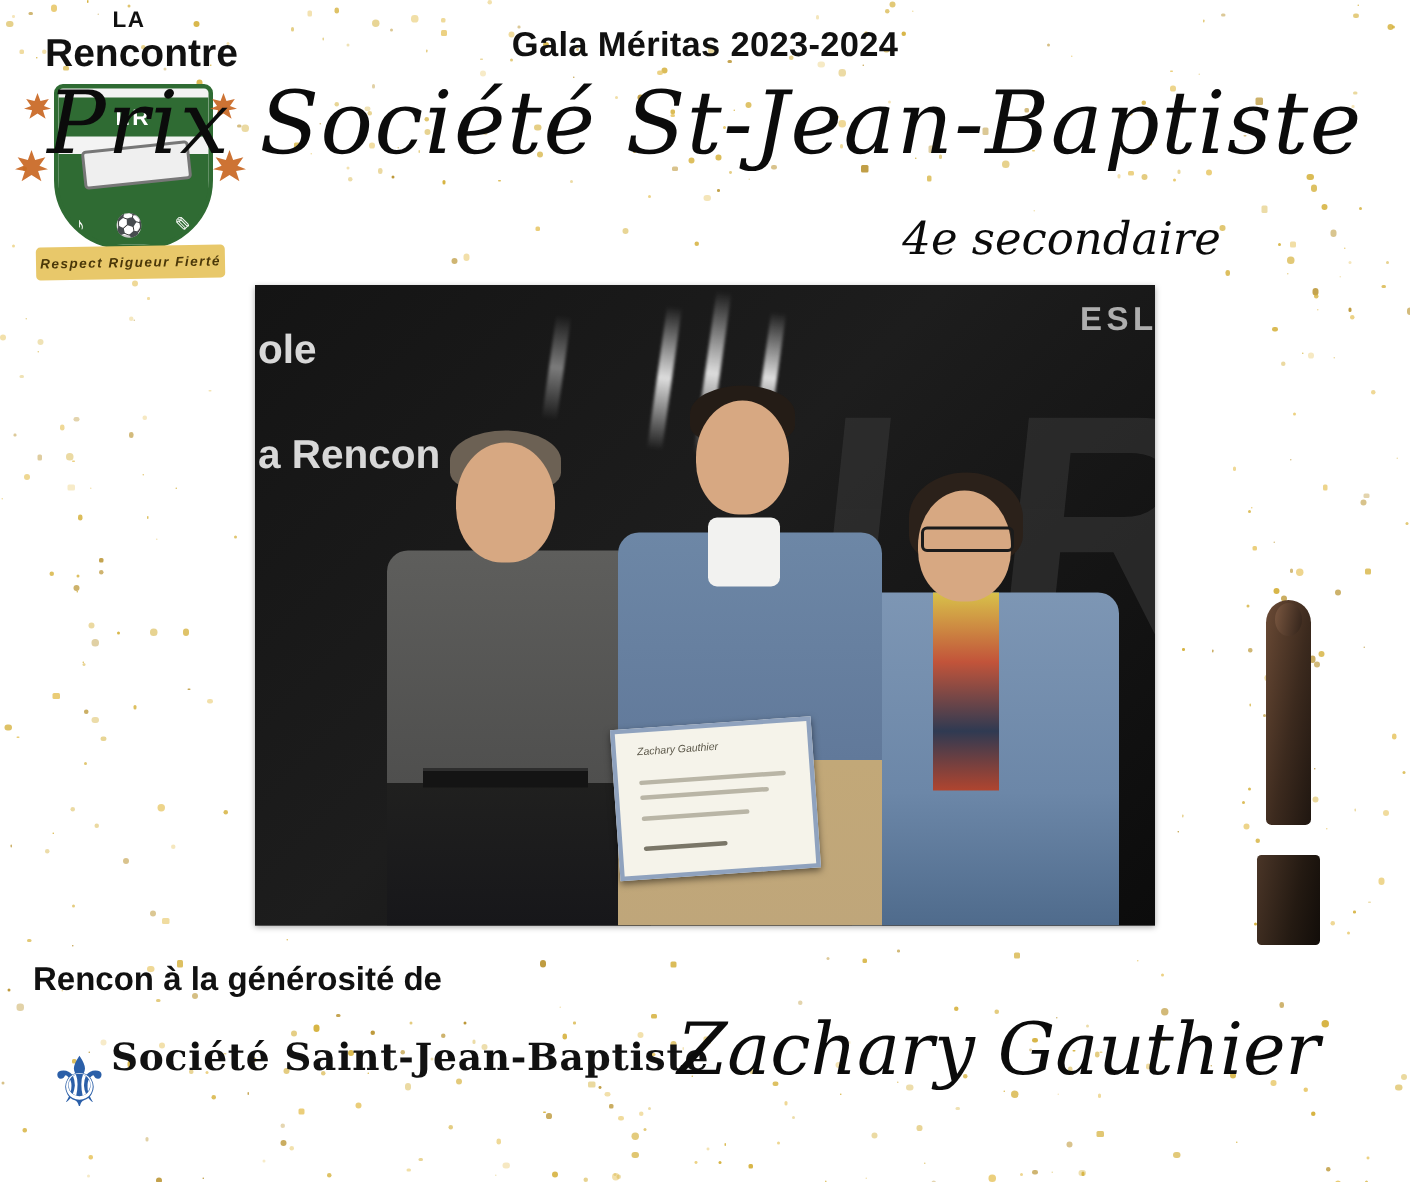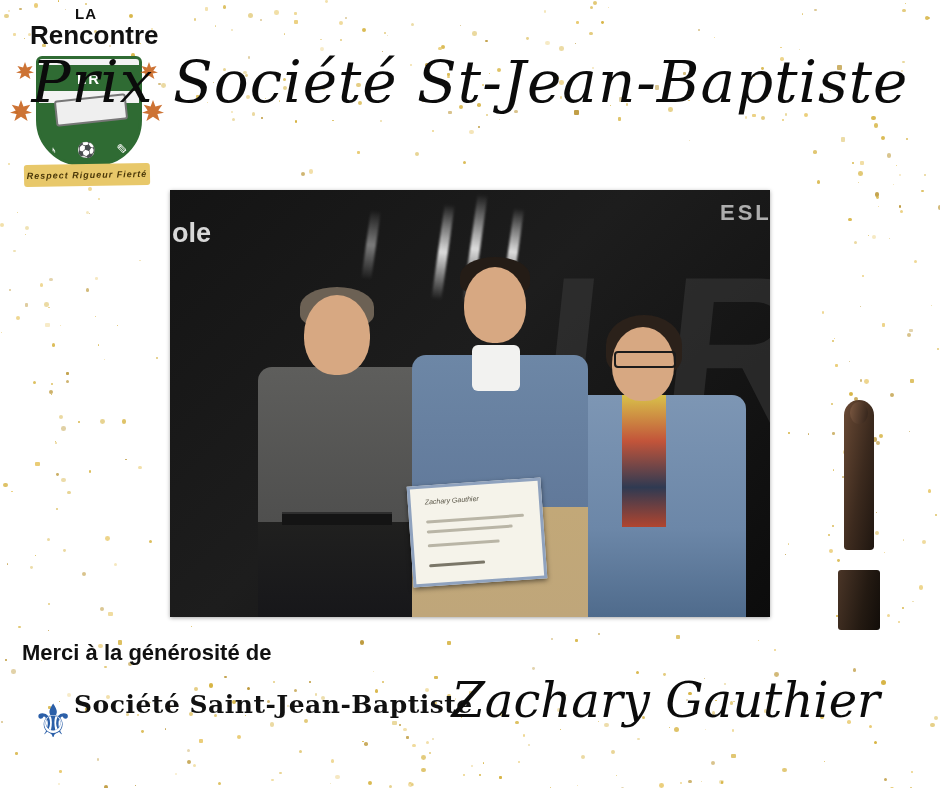--- a/index.html
+++ b/index.html
@@ -871,27 +871,30 @@
         <span>✎</span>
       </div>
     </div>
     <div class="crest-leaf" style="left:2px; top:96px;"></div>
     <div class="crest-leaf" style="left:134px; top:96px;"></div>
     <div class="crest-leaf" style="left:8px; top:58px; width:18px; height:18px;"></div>
     <div class="crest-leaf" style="left:132px; top:58px; width:18px; height:18px;"></div>
     <div class="crest-motto">Respect  Rigueur  Fierté</div>
   </div>
 
+  <div class="gala">Gala Méritas 2023-2024</div>
   <div class="prix">Prix Société St-Jean-Baptiste</div>
+  <div class="niveau">4e secondaire</div>
 
   <div class="photo-frame">
     <div class="photo-bg"></div>
     <div class="bg-big-letters">LR</div>
     <div class="bg-text bg-eslr-small">ESLR</div>
     <div class="bg-text bg-line1">ole</div>
+    <div class="bg-text bg-line3">a Rencon</div>
 
     <div class="streak" style="left:268px; top:14px; height:96px;"></div>
     <div class="streak" style="left:300px; top:4px; height:110px;"></div>
     <div class="streak" style="left:338px; top:18px; height:88px;"></div>
     <div class="streak" style="left:196px; top:20px; height:70px; opacity:.5;"></div>
 
     <div class="person p-dad">
       <div class="torso"></div>
       <div class="belt"></div>
       <div class="hair"></div>
@@ -921,21 +924,21 @@
       <div class="ct-line" style="top:76px; width:56px; background:#7a7668;"></div>
     </div>
   </div>
 
   <div class="trophy">
     <div class="fig"></div>
     <div class="head-b"></div>
     <div class="base"></div>
   </div>
 
-  <div class="merci">Merci à la générosité de</div>
+  <div class="merci">Rencon à la générosité de</div>
 
   <div class="sponsor">
     <div class="fleur">⚜</div>
     <div class="s-name">Société Saint-Jean-Baptiste</div>
   </div>
 
   <div class="winner">Zachary Gauthier</div>
 </div>
 
 </body></html>

